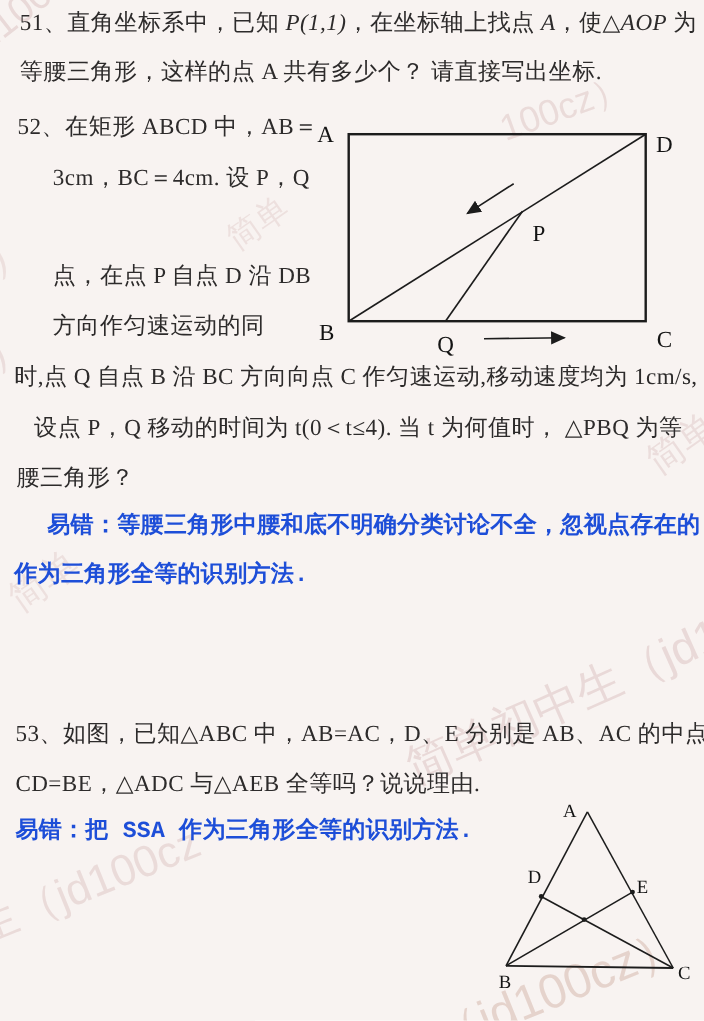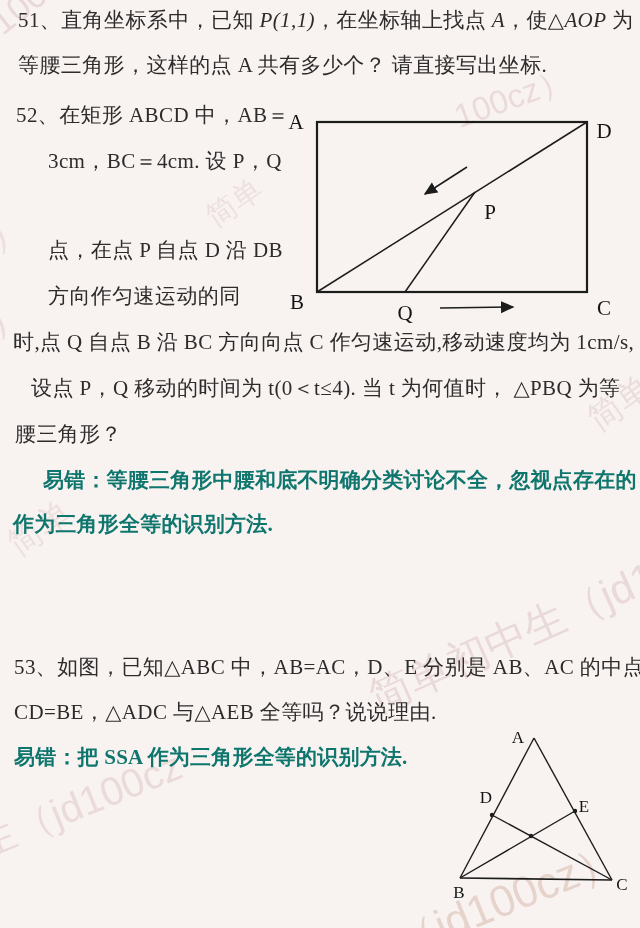--- a/index.html
+++ b/index.html
@@ -7,22 +7,22 @@
     position:relative;width:640px;height:928px;overflow:hidden;
     background:#f8f3f1;
     font-family:"Liberation Serif","DejaVu Serif",serif;
     color:#2d2b2b;
   }
   .line{
     position:absolute;white-space:nowrap;
     font-size:21px;line-height:24px;letter-spacing:0.4px;
   }
   .bold{
-    font-weight:bold;color:#0f766e;
-    font-family:Liberation Serif, serif;
+    font-weight:bold;color:#1d4ed8;
+    font-family:Liberation Mono, monospace;
     letter-spacing:0.2px;
   }
   .it{font-style:italic;}
   .wm{
     position:absolute;white-space:nowrap;z-index:0;
     color:#c79f9f;transform-origin:0 50%;
     font-family:"Liberation Sans","DejaVu Sans",sans-serif;
     pointer-events:none;
   }
   .txt{z-index:2;}

